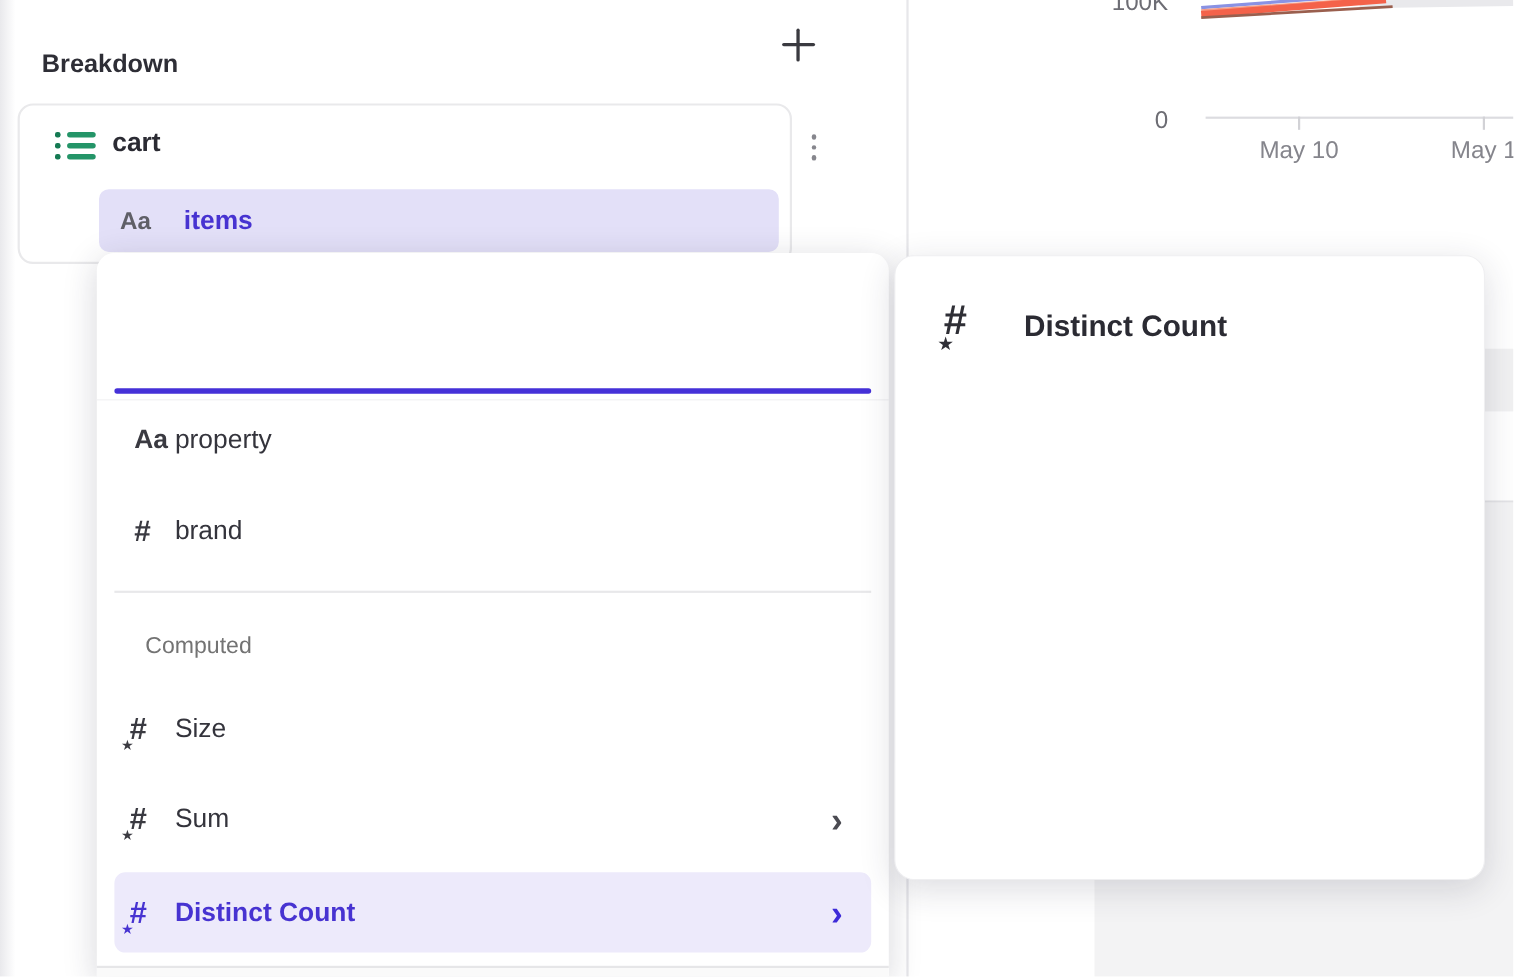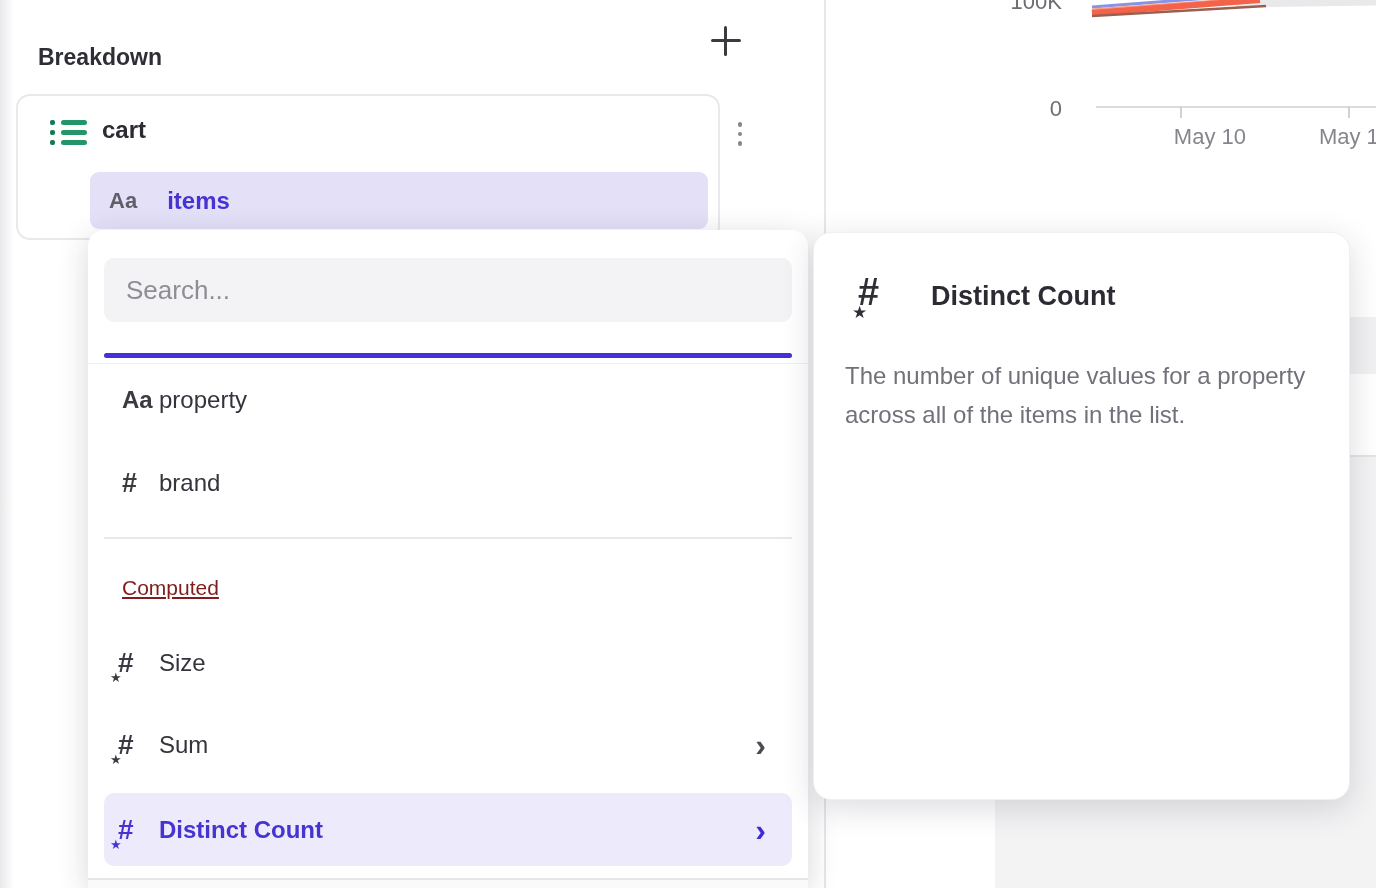--- a/index.html
+++ b/index.html
@@ -62,21 +62,21 @@
   .type-icon { width:55px; padding-left:18px; font-size:24px; font-weight:600; color:#3a3a41; }
   .row-label { font-size:24px; font-weight:500; color:#34343c; }
 
   .calc-icon { position:relative; width:55px; padding-left:14px; }
   .calc-icon .hash { font-size:28px; font-weight:600; color:#3a3a41; }
   .calc-icon .star { position:absolute; left:6px; bottom:-6px; font-size:13px; color:#3a3a41; }
 
   .chev { margin-left:auto; padding-right:26px; font-size:32px; font-weight:700; color:#4b4b52; line-height:1; }
 
   .group-divider { position:absolute; left:16px; top:307px; width:688px; height:2px; background:#e8e8ea; }
-  .section-label { position:absolute; left:34px; top:346px; font-size:21px; color:#7f1d1d;text-decoration:underline; }
+  .section-label { position:absolute; left:44px; top:346px; font-size:21px; color:#737373; }
 
   .prop-row.selected { top:563px; height:73px; background:#edeafb; border-radius:10px; }
   .prop-row.selected .row-label { color:#4733d1; font-weight:600; }
   .prop-row.selected .calc-icon .hash,
   .prop-row.selected .calc-icon .star { color:#4733d1; }
   .prop-row.selected .chev { color:#3e2bd8; }
 
   .dd-footer-line { position:absolute; left:0; top:648px; width:720px; height:2px; background:#e6e6e8; }
   .dd-footer { position:absolute; left:0; top:650px; width:720px; height:8px; background:#fafafa; }
 
@@ -107,21 +107,21 @@
     <polyline points="266,10 420,-1" fill="none" stroke-width="3" stroke="#f79c85"></polyline>
     <polyline points="266,13 434,0" fill="none" stroke-width="6" stroke="#f4624a"></polyline>
     <polyline points="266,16 440,6" fill="none" stroke-width="2.5" stroke="#9a5f4e"></polyline>
   </svg>
 
   <div class="abs y-tick" style="left:996px; top:-11px;">100K</div>
   <div class="abs y-tick" style="left:996px; top:96px;">0</div>
   <div class="abs axis-line"></div>
   <div class="abs tick" style="left:1180px;"></div>
   <div class="abs tick" style="left:1348px;"></div>
-  <div class="abs x-tick-label" style="left:1116px; top:124px;text-align:right;">May 10</div>
+  <div class="abs x-tick-label" style="left:1116px; top:124px;">May 10</div>
   <div class="abs x-tick-label" style="left:1290px; top:124px;">May 17</div>
 
   <div class="abs bd-title">Breakdown</div>
   <div class="abs plus-icon">
     <span class="h"></span>
       <span class="v"></span>
   </div>
 
   <div class="abs group-card">
     <span class="list-icon">
@@ -144,21 +144,20 @@
         <i></i>
         <i></i>
     </span>
     <div class="brand-pill">
       <span class="aa">Aa</span>
       <span class="name">items</span>
     </div>
   </div>
 
   <div class="abs dropdown">
-    <input class="search-input" type="text" placeholder="Search..." style="">
     <div class="tab-underline"></div>
     <div class="list-top-line"></div>
 
     <div class="prop-row" style="top:142px;">
       <span class="type-icon">Aa</span>
       <span class="row-label">property</span>
     </div>
 
     <div class="prop-row" style="top:225px;">
       <span class="type-icon" style="font-size:27px;">#</span>
@@ -197,16 +196,15 @@
     <div class="dd-footer-line"></div>
     <div class="dd-footer"></div>
   </div>
 
   <div class="abs tooltip-card">
     <span class="tooltip-icon">
       <span class="hash">#</span>
       <span class="star">★</span>
     </span>
     <div class="tooltip-title">Distinct Count</div>
-    <div class="tooltip-desc">The number of unique values for a property across all of the items in the list.</div>
   </div>
 
 </div>
 
 </body></html>

